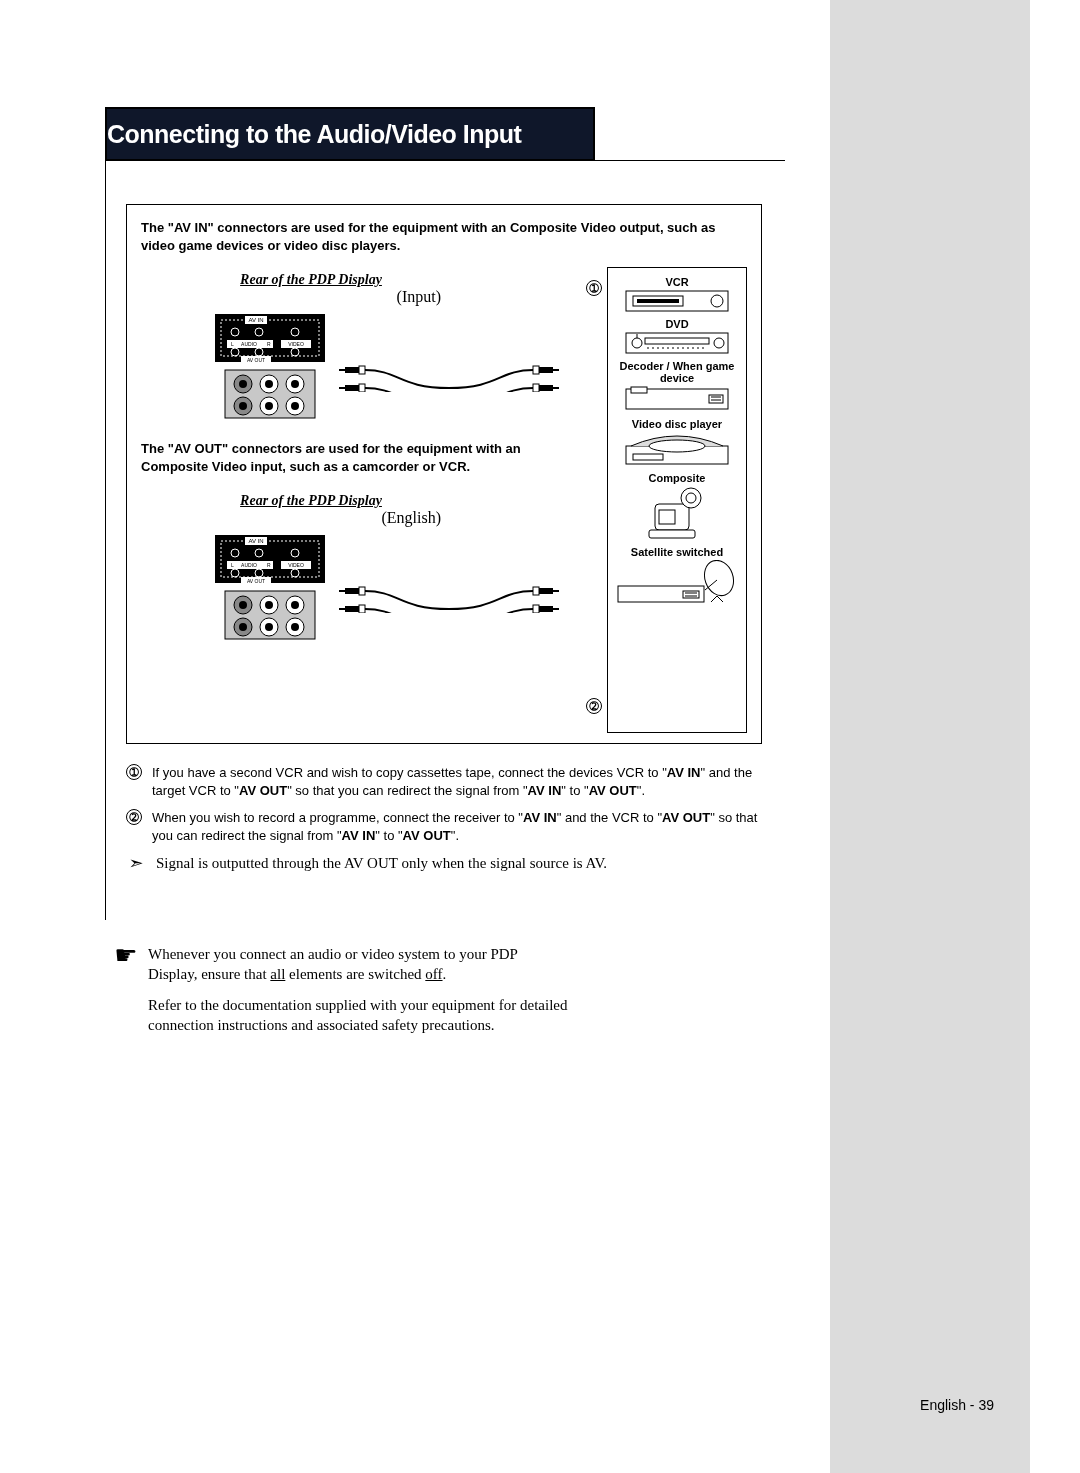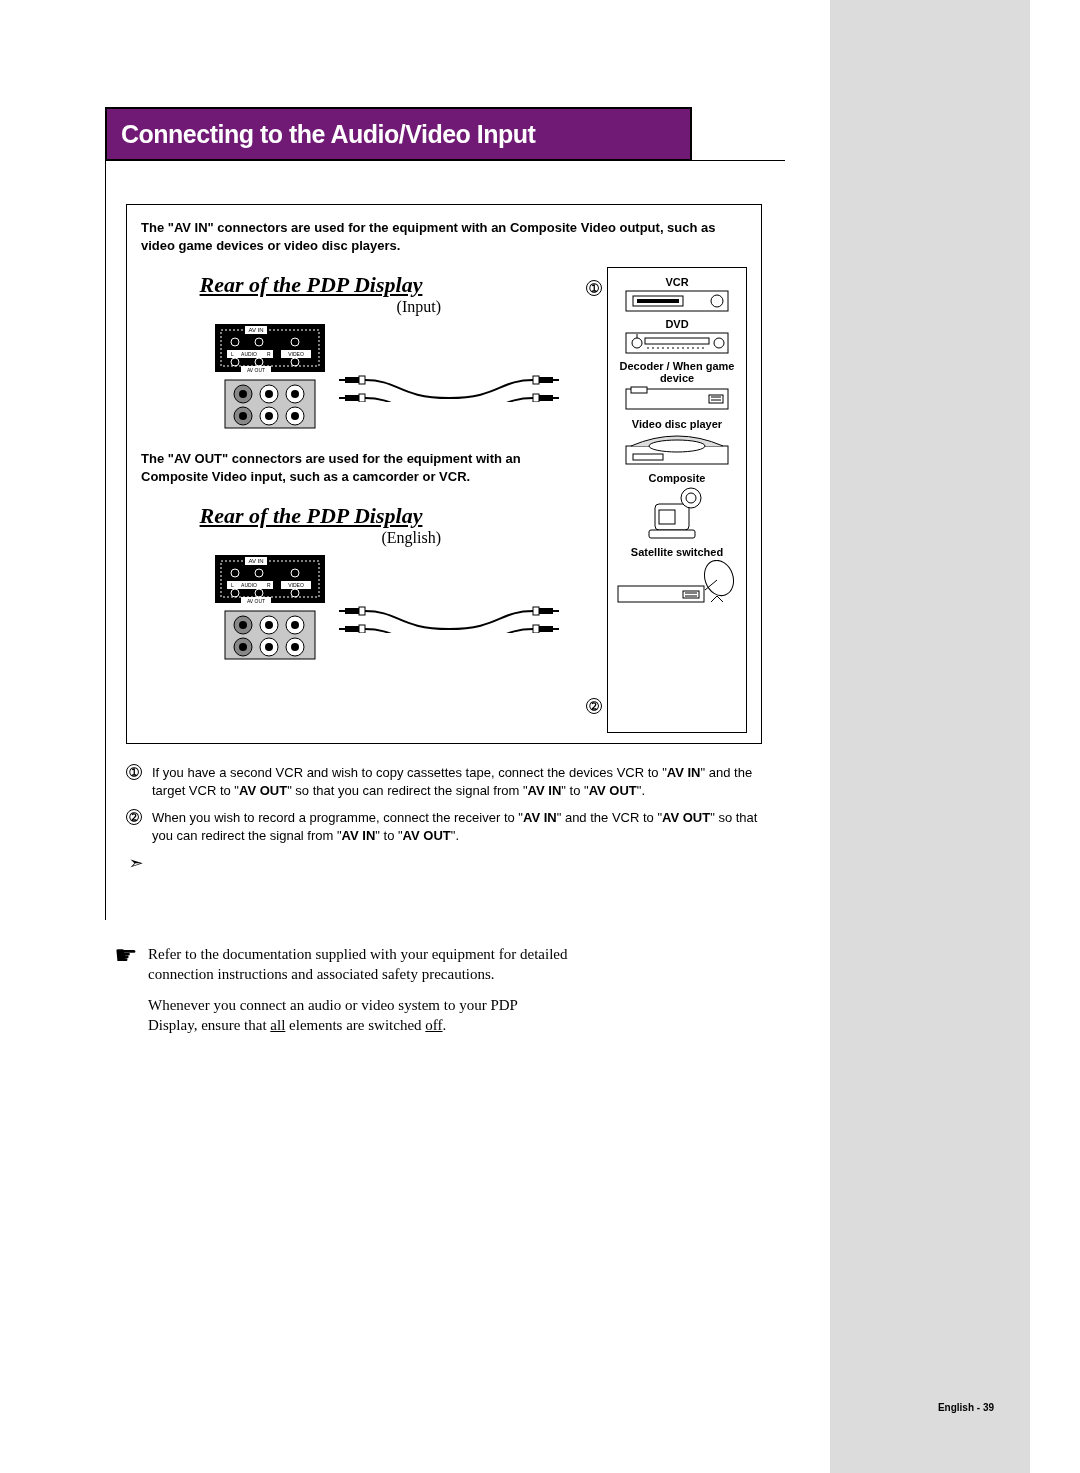--- a/index.html
+++ b/index.html
@@ -25,27 +25,26 @@
     top: 160px;
     width: 680px;
     height: 760px;
     border-left: 1px solid #000;
     border-top: 1px solid #000;
   }
   .title-box {
     position: absolute;
     left: 105px;
     top: 107px;
-    width: 587px;
+    width: 490px;
     height: 54px;
-    background: #701a75;
+    background: #0f172a;
     border: 2px solid #000;
     display: flex;
     align-items: center;
-    padding-left: 14px;
   }
   .title-box span {
     color: #fff;
     font-size: 25px;
     font-weight: bold;
     letter-spacing: -0.5px;
   }
   .main-diagram {
     position: absolute;
     left: 126px;
@@ -58,21 +57,21 @@
   .intro-p {
     font-size: 13px;
     font-weight: bold;
     line-height: 1.35;
     margin-bottom: 18px;
   }
   .section-title {
     font-family: "Times New Roman", serif;
     font-style: italic;
     font-weight: bold;
-    font-size: 22px;
+    font-size: 14px;
     text-decoration: underline;
     text-align: center;
     width: 260px;
   }
   .section-sub {
     font-family: "Times New Roman", serif;
     font-size: 16px;
     text-align: right;
     width: 260px;
     margin-bottom: 6px;
@@ -169,22 +168,22 @@
     line-height: 0.8;
     margin-right: 4px;
     margin-top: 2px;
   }
   .bottom-notes p { margin-bottom: 10px; margin-left: 38px; }
   .underline { text-decoration: underline; }
   .page-footer {
     position: absolute;
     right: 86px;
     bottom: 60px;
-    font-size: 10px;
-    font-weight: bold;
+    font-size: 14px;
+    font-weight: normal;
   }
   
   .av-panel-svg { display: block; margin: 0 auto; }
   .bold { font-weight: bold; }
 </style>
 </head>
 <body>
 
 <div class="sidebar"></div>
 
@@ -420,24 +419,25 @@
     </div>
   </div>
   <div class="note-li">
     <span class="circ-num bullet">➁</span>
     <div>
       <span>When you wish to record a programme, connect the receiver to "</span><span class="bold">AV IN</span><span>" and the VCR to "</span><span class="bold">AV OUT</span><span>" so that you can redirect the signal from "</span><span class="bold">AV IN</span><span>" to "</span><span class="bold">AV OUT</span><span>".</span>
     </div>
   </div>
   <div class="note-arrow">
     <span class="arrow-icon">➣</span>
+    <span>Signal is outputted through the AV OUT only when the signal source is AV.</span>
   </div>
 </div>
 
 <div class="bottom-notes">
   <span class="hand">☛</span>
-  <p>Refer to the documentation supplied with your equipment for detailed connection instructions and associated safety precautions.</p>
   <p>
     <span>Whenever you connect an audio or video system to your PDP Display, ensure that </span><span class="underline">all</span><span> elements are switched </span><span class="underline">off</span><span>.</span>
   </p>
+  <p>Refer to the documentation supplied with your equipment for detailed connection instructions and associated safety precautions.</p>
 </div>
 
 <div class="page-footer">English - 39</div>
 
 </body></html>

